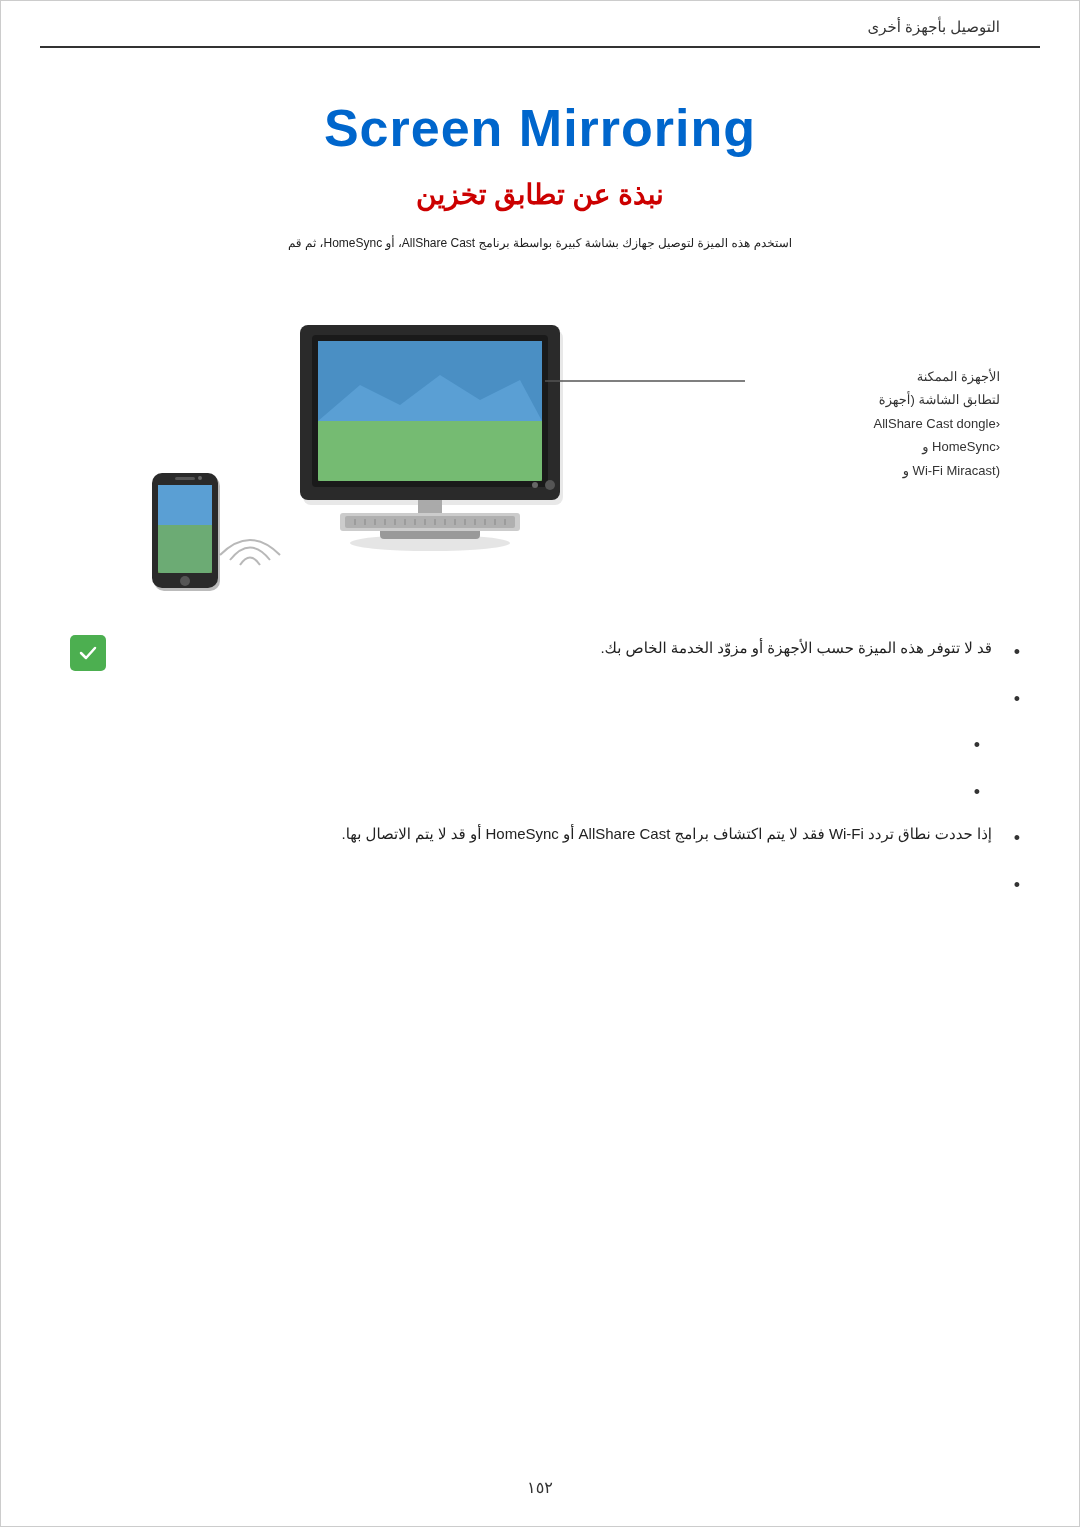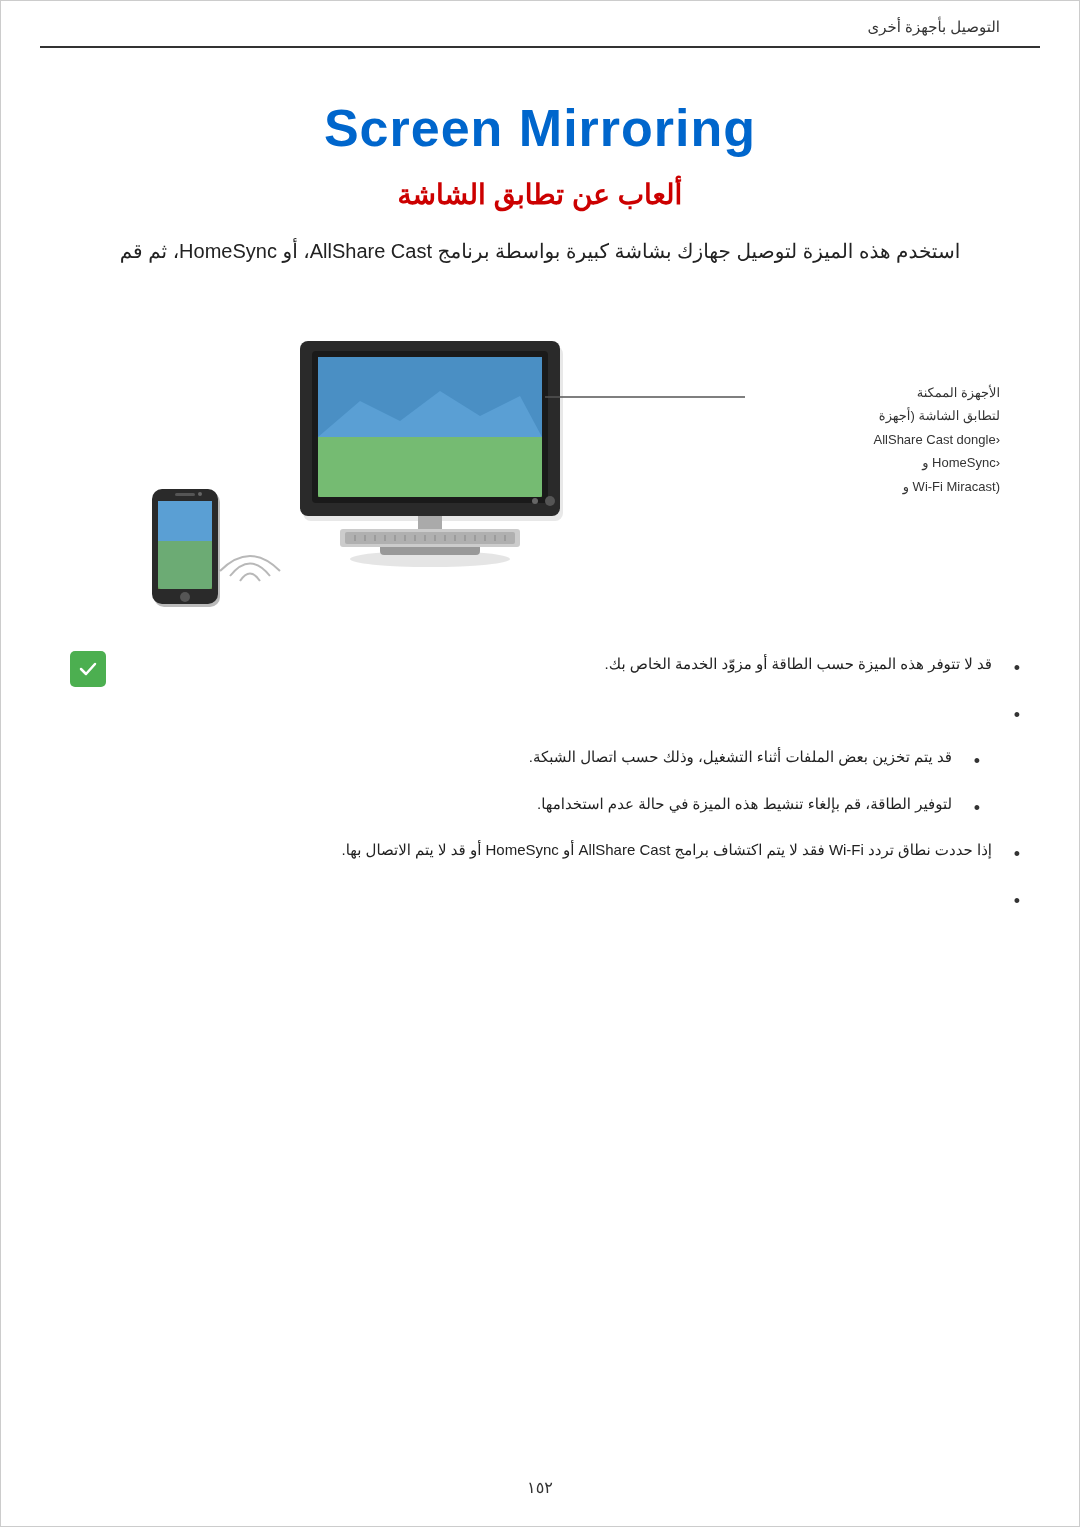--- a/index.html
+++ b/index.html
@@ -55,21 +55,21 @@
     .section-title h2 {
       font-size: 28px;
       font-weight: bold;
       color: #cc0000;
       direction: rtl;
     }
 
     .intro-text {
       text-align: center;
       direction: rtl;
-      font-size: 20px;
+      font-size: 12px;
       color: #222222;
       line-height: 2.0;
       margin: 0 60px 30px 60px;
     }
 
     .diagram-section {
       position: relative;
       margin: 20px 60px 30px 60px;
       height: 320px;
     }
@@ -161,21 +161,21 @@
 
 <div class="top-header">
   <span class="top-header-text">التوصيل بأجهزة أخرى</span>
 </div>
 
 <div class="main-title">
   <h1>Screen Mirroring</h1>
 </div>
 
 <div class="section-title">
-  <h2>ألعاب عن تطابق الشاشة</h2>
+  <h2>نبذة عن تطابق تخزين</h2>
 </div>
 
 <div class="intro-text">
   <p>استخدم هذه الميزة لتوصيل جهازك بشاشة كبيرة بواسطة برنامج AllShare Cast، أو HomeSync، ثم قم</p>
 </div>
 
 <div class="diagram-section">
 
   <div class="tv-illustration">
     <svg class="tv-svg" viewBox="0 0 380 260" xmlns="http://www.w3.org/2000/svg">
@@ -268,35 +268,33 @@
   <div style="position:absolute; left: 10px; top: 0px; width:36px; height:36px; background:#4CAF50; border-radius:5px; display:flex; align-items:center; justify-content:center;">
     <svg width="22" height="22" viewBox="0 0 22 22" xmlns="http://www.w3.org/2000/svg">
       <polyline points="4,11 9,16 18,6" stroke="white" stroke-width="2.5" fill="none" stroke-linecap="round" stroke-linejoin="round"></polyline>
     </svg>
   </div>
 
   <div style="margin-right: 0; margin-left: 0; direction:rtl;">
 
     <div class="bullet-item">
       <span class="bullet-dot">•</span>
-      <span class="bullet-text">قد لا تتوفر هذه الميزة حسب الطاقة أو مزوّد الخدمة الخاص بك.</span>
+      <span class="bullet-text">قد لا تتوفر هذه الميزة حسب الأجهزة أو مزوّد الخدمة الخاص بك.</span>
     </div>
 
     <div class="bullet-item">
       <span class="bullet-dot">•</span>
     </div>
 
     <div class="bullet-item" style="padding-right: 40px;">
       <span class="bullet-dot">•</span>
-      <span class="bullet-text">قد يتم تخزين بعض الملفات أثناء التشغيل، وذلك حسب اتصال الشبكة.</span>
     </div>
 
     <div class="bullet-item" style="padding-right: 40px;">
       <span class="bullet-dot">•</span>
-      <span class="bullet-text">لتوفير الطاقة، قم بإلغاء تنشيط هذه الميزة في حالة عدم استخدامها.</span>
     </div>
 
     <div class="bullet-item">
       <span class="bullet-dot">•</span>
       <span class="bullet-text">إذا حددت نطاق تردد Wi-Fi فقد لا يتم اكتشاف برامج AllShare Cast أو HomeSync أو قد لا يتم الاتصال بها.</span>
     </div>
 
     <div class="bullet-item">
       <span class="bullet-dot">•</span>
     </div>

